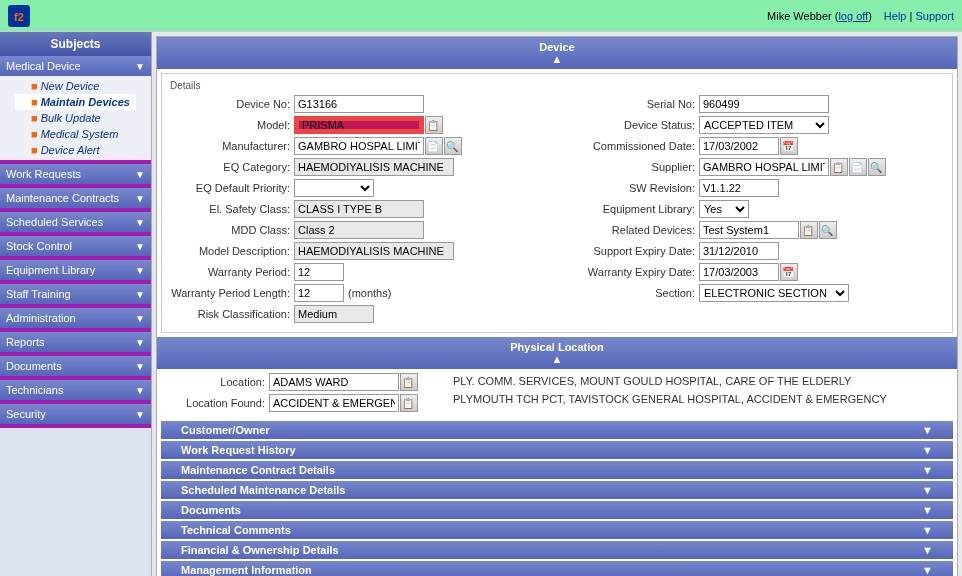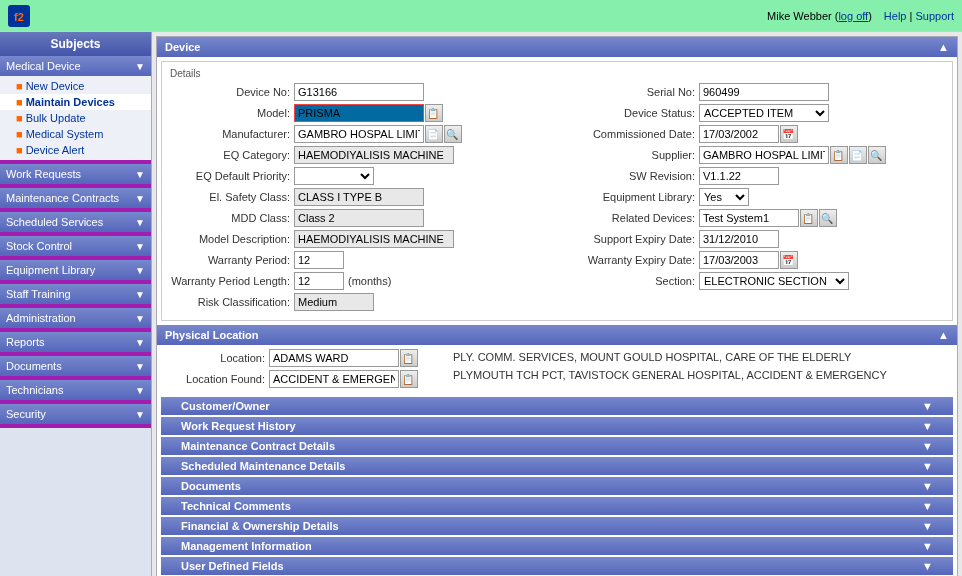--- a/index.html
+++ b/index.html
@@ -12,42 +12,42 @@
 
     
     #main { display: flex; height: calc(576px - 32px); }
 
     
     #sidebar { width: 152px; background: #dde4f0; border-right: 1px solid #aab; overflow-y: auto; flex-shrink: 0; }
     #sidebar-title { background: linear-gradient(to bottom, #6677bb, #4455aa); color: #fff; text-align: center; padding: 5px 0; font-weight: bold; font-size: 12px; }
     .sidebar-section { border-bottom: 4px solid #a21caf; }
     .sidebar-section-header { background: linear-gradient(to bottom, #7788cc, #5566bb); color: #fff; padding: 4px 6px; display: flex; justify-content: space-between; align-items: center; cursor: pointer; font-size: 11px; }
     .sidebar-section-header .arrow { font-size: 10px; }
-    .sidebar-section-content { background: #eef0f8; padding: 2px 0; }
+    .sidebar-section-content { background: #eef0f8; padding: 2px 15px; font-style: italic; }
     .sidebar-item { padding: 2px 6px 2px 16px; color: #003399; cursor: pointer; font-size: 11px; }
     .sidebar-item-active { background: #fff; font-weight: bold; }
     .sidebar-item-dot { color: #ff6600; margin-right: 3px; }
 
     
     #content { flex: 1; overflow-y: auto; padding: 4px; background: #e8e8e8; }
 
     
     .panel { background: #fff; border: 1px solid #aab; margin-bottom: 4px; }
-    .panel-header { background: linear-gradient(to bottom, #7788cc, #5566bb); color: #fff; padding: 4px 8px; font-weight: bold; font-size: 12px; text-align: center; display: flex; justify-content: space-between; align-items: center; }
+    .panel-header { background: linear-gradient(to bottom, #7788cc, #5566bb); color: #fff; padding: 4px 8px; font-weight: bold; font-size: 12px; text-align: center; display: flex; justify-content: space-between; align-items: center; flex-direction: column; }
 
     
     .details-section { padding: 6px 8px; border: 1px solid #ccc; margin: 4px; background: #fff; }
     .details-label { color: #555; font-size: 10px; margin-bottom: 4px; }
 
     .form-grid { display: grid; grid-template-columns: 1fr 1fr; gap: 0 16px; }
     .form-row { display: flex; align-items: center; margin-bottom: 3px; }
     .form-label { color: #333; text-align: right; min-width: 120px; margin-right: 4px; white-space: nowrap; font-size: 11px; }
     .form-label-right { color: #333; text-align: right; min-width: 130px; margin-right: 4px; white-space: nowrap; font-size: 11px; }
     .form-input { border: 1px solid #999; padding: 1px 3px; font-size: 11px; height: 18px; background: #fff; }
-    .form-input-highlight { background: #0369a1; border: 1px solid #ef4444; }
+    .form-input-highlight { background: #be185d; border: 5px solid #ef4444; }
     .form-input-readonly { background: #e8e8e8; border: 1px solid #999; }
     .form-select { border: 1px solid #999; font-size: 11px; height: 18px; background: #fff; }
     .icon-btn { width: 18px; height: 18px; border: 1px solid #999; background: linear-gradient(to bottom, #eee, #ccc); cursor: pointer; display: inline-flex; align-items: center; justify-content: center; font-size: 10px; margin-left: 1px; }
     .static-text { font-size: 11px; color: #333; margin-left: 4px; }
 
     
     .phys-grid { display: flex; gap: 8px; padding: 4px 8px; align-items: flex-start; }
     .phys-left { flex: 0 0 280px; }
     .phys-right { flex: 1; font-size: 11px; color: #333; line-height: 1.6; }
     .phys-row { display: flex; align-items: center; margin-bottom: 3px; }

